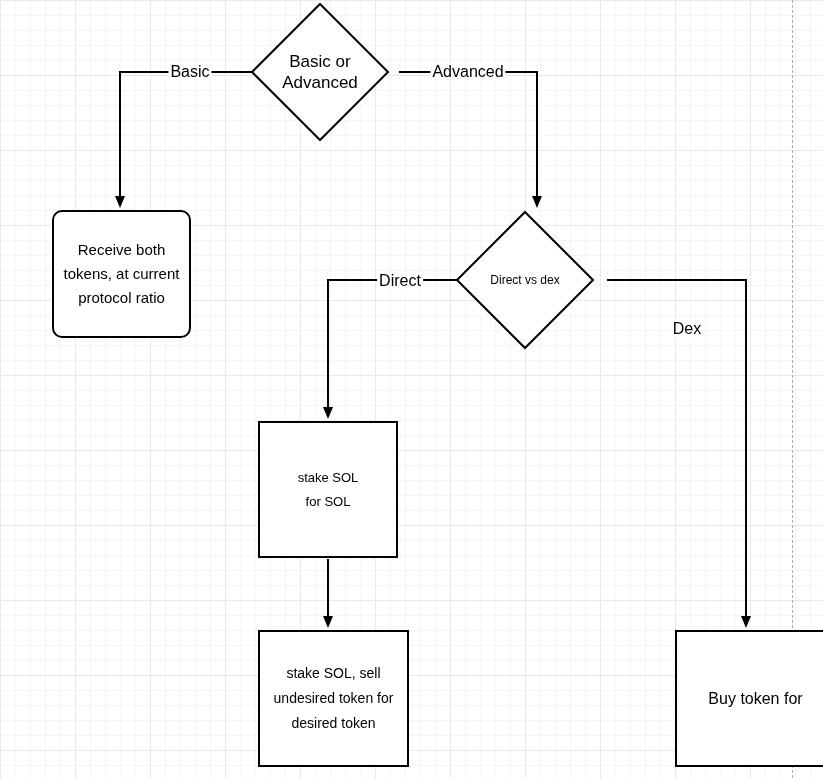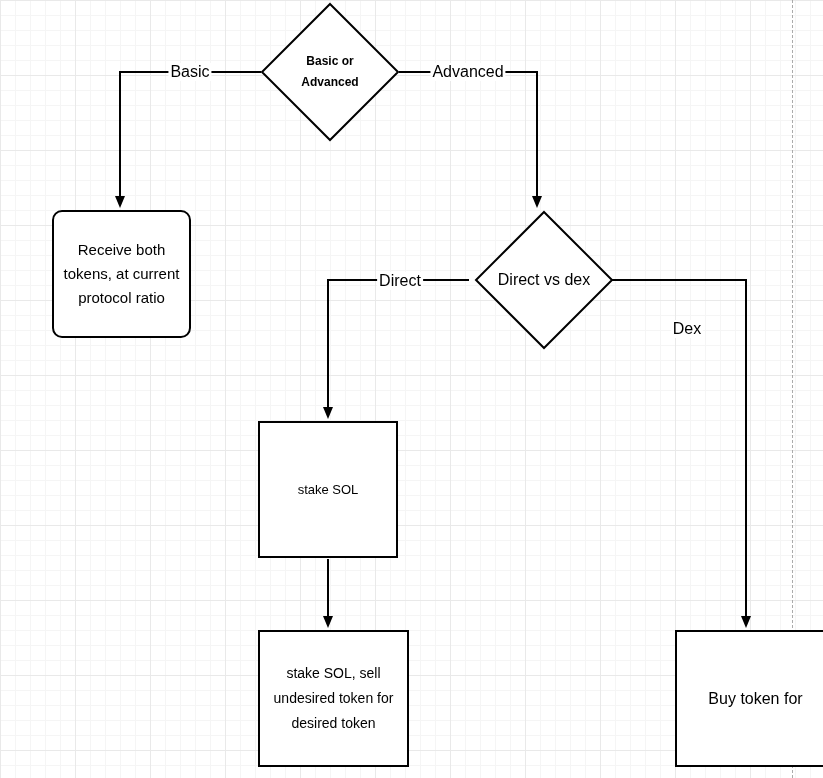--- a/index.html
+++ b/index.html
@@ -62,22 +62,22 @@
   }
   .diamond-node .node-text {
     position: relative;
     z-index: 1;
     width: 100%;
   }
   .node-line { display: block; }
 
   
   #node-receive     { left: 52px;  top: 210px; width: 139px; height: 128px; font-size: 15px; line-height: 24px; border-radius: 10px; }
-  #node-decision1   { left: 260px; top: 2px;   width: 140px; height: 140px; font-size: 12px; line-height: 21px; font-weight: bold; }
-  #node-decision2   { left: 474px; top: 210px; width: 140px; height: 140px; font-size: 16px; line-height: 20px; }
+  #node-decision1   { left: 250px; top: 2px;   width: 140px; height: 140px; font-size: 17px; line-height: 21px; }
+  #node-decision2   { left: 455px; top: 210px; width: 140px; height: 140px; font-size: 12px; line-height: 20px; }
   #node-stake-repeat{ left: 258px; top: 421px; width: 140px; height: 137px; font-size: 13px; line-height: 24px; }
   #node-stake-swap  { left: 258px; top: 630px; width: 151px; height: 137px; font-size: 14px; line-height: 25px; }
   #node-buy-dex     { left: 675px; top: 630px; width: 161px; height: 137px; font-size: 16px; line-height: 23px; }
 
   .edge-label {
     position: absolute;
     z-index: 4;
     transform: translate(-50%, -50%);
     background: #ffffff;
     font-size: 16px;
@@ -133,20 +133,21 @@
       <polygon points="70,2 138,70 70,138 2,70" stroke="#000000" stroke-width="2" fill="#ffffff"></polygon>
     </svg>
     <div class="node-text">
       <span class="node-line">Direct vs dex</span>
     </div>
   </div>
 
   <div id="node-stake-repeat" class="node rect-node">
     <div class="node-text">
       <span class="node-line">stake SOL</span>
+      <span class="node-line">for SOL</span>
     </div>
   </div>
 
   <div id="node-stake-swap" class="node rect-node">
     <div class="node-text">
       <span class="node-line">stake SOL, sell</span>
       <span class="node-line">undesired token for</span>
       <span class="node-line">desired token</span>
     </div>
   </div>

